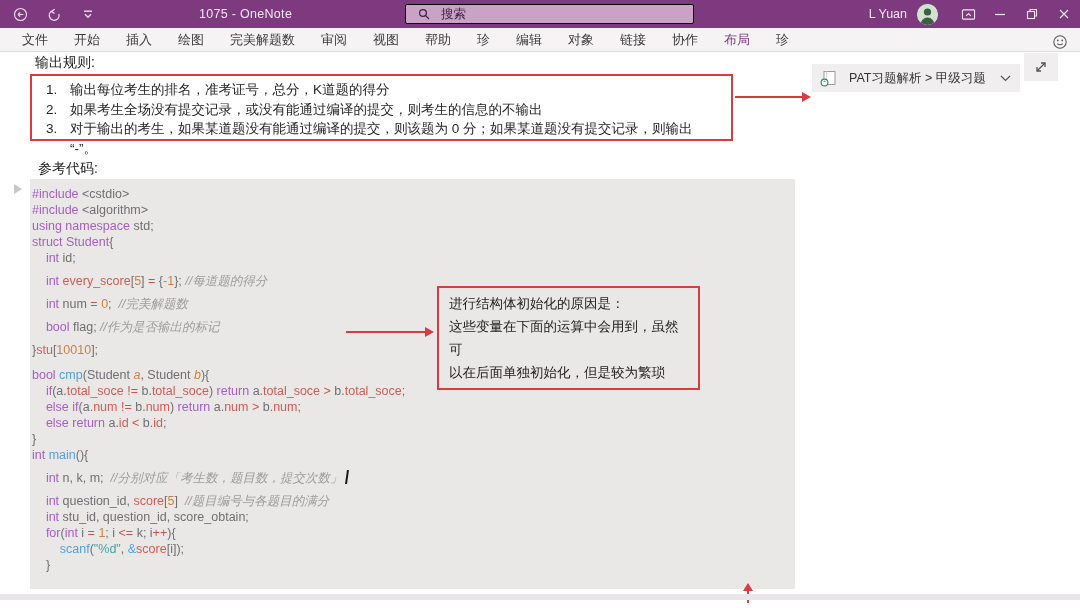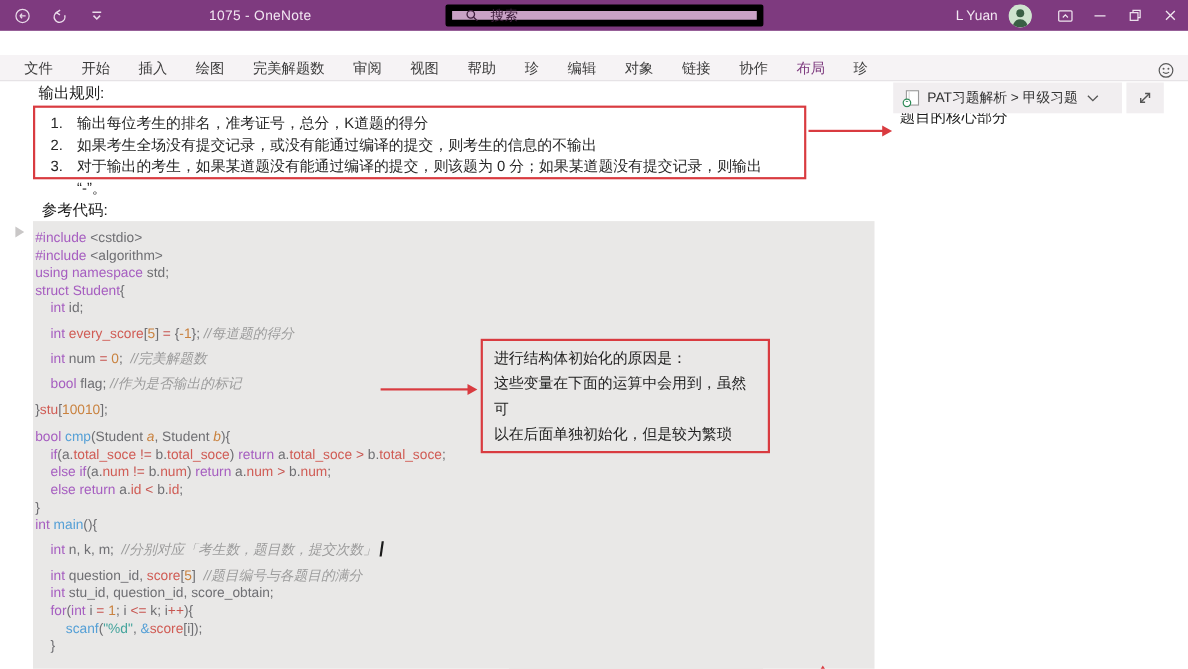--- a/index.html
+++ b/index.html
@@ -10,55 +10,55 @@
   }
   *{box-sizing:border-box;}
   html,body{margin:0;padding:0;}
   body{width:1080px;height:608px;overflow:hidden;background:#fff;
        font-family:"Liberation Sans","DejaVu Sans",sans-serif;}
   
   .titlebar{height:28px;background:var(--titlebar);position:relative;
             display:flex;align-items:center;color:var(--titlebar_text);}
   .tb-left{display:flex;align-items:center;gap:18px;margin-left:12px;}
   .tb-icon{display:flex;align-items:center;justify-content:center;width:16px;height:16px;}
-  .tb-title{position:absolute;left:190px;top:0;height:28px;display:flex;align-items:center;
+  .tb-title{position:absolute;left:199px;top:0;height:28px;display:flex;align-items:center;
             font-size:12.5px;letter-spacing:.3px;}
   .searchbox{position:absolute;left:405px;top:4px;width:289px;height:20px;
-             background:var(--search_bg);border:6px solid #000000;border-radius:2px;
+             background:var(--search_bg);border:1px solid #000000;border-radius:2px;
              display:flex;align-items:center;gap:9px;padding-left:10px;
              color:#40203F;font-size:12.5px;}
   .tb-right{position:absolute;right:0;top:0;height:28px;display:flex;align-items:center;}
   .tb-user{font-size:12.5px;margin-right:10px;}
   .avatar{width:21px;height:21px;border-radius:50%;background:#CFE3CF;overflow:hidden;
           margin-right:14px;display:flex;align-items:flex-end;justify-content:center;}
   .winbtn{width:32px;height:28px;display:flex;align-items:center;justify-content:center;}
   
   .ribbon{height:24px;background:var(--ribbon_bg);border-bottom:1px solid #E0DCE0;
-          display:flex;align-items:flex-end;padding-left:9px;position:relative;margin-top:22px;}
+          display:flex;align-items:flex-end;padding-left:9px;position:relative;}
   .rtabs{display:flex;align-items:center;height:100%;}
   .rtab{padding:0 13px;font-size:13px;color:#3C3C3C;height:100%;
         display:flex;align-items:center;cursor:default;}
   .rtab.active{color:var(--active_tab);}
   .smiley{position:absolute;right:12px;top:6px;}
   
   .page{position:relative;width:1080px;height:551px;background:#fff;}
   .h-label{position:absolute;font-size:14px;color:#1C1C1C;}
   .rules-box{position:absolute;left:30px;top:22px;width:703px;height:67px;
              border:2px solid var(--annotation_red);background:#fff;
              padding:4px 10px 0 14px;}
   .rule-row{display:flex;font-size:13.5px;color:#262626;line-height:19.5px;}
   .rule-num{width:24px;flex:0 0 24px;}
   .hline{position:absolute;height:0;border-top:2px solid var(--annotation_red);}
   .ah-right{position:absolute;width:0;height:0;border-top:5px solid transparent;
             border-bottom:5px solid transparent;border-left:9px solid var(--annotation_red);}
   .ah-up{position:absolute;width:0;height:0;border-left:5px solid transparent;
          border-right:5px solid transparent;border-bottom:8px solid var(--annotation_red);}
   .vline{position:absolute;width:2px;background:var(--annotation_red);}
-  .breadcrumb{position:absolute;left:812px;top:1px;width:208px;height:28px;background:#F1EEF0;
-              display:flex;align-items:center;gap:6px;padding:0 8px;font-size:12.5px;color:#333;}
+  .breadcrumb{position:absolute;left:812px;top:12px;width:208px;height:28px;background:#F1EEF0;
+              display:flex;align-items:center;gap:12px;padding:0 8px;font-size:12.5px;color:#333;}
   .expand-btn{position:absolute;left:1024px;top:1px;width:34px;height:28px;background:#F1EEF0;
               display:flex;align-items:center;justify-content:center;}
   .para-handle{position:absolute;left:14px;top:132px;width:0;height:0;
                border-top:5px solid transparent;border-bottom:5px solid transparent;
                border-left:8px solid #C9C7C7;}
   .code-block{position:absolute;left:30px;top:127px;width:765px;height:410px;
               background:var(--code_bg);padding:7px 0 0 2px;overflow:hidden;
               font-family:Liberation Sans, sans-serif;font-size:12.5px;}
   .cline{white-space:pre;line-height:16px;height:16px;}
   .cline.sp{margin-top:7px;}

